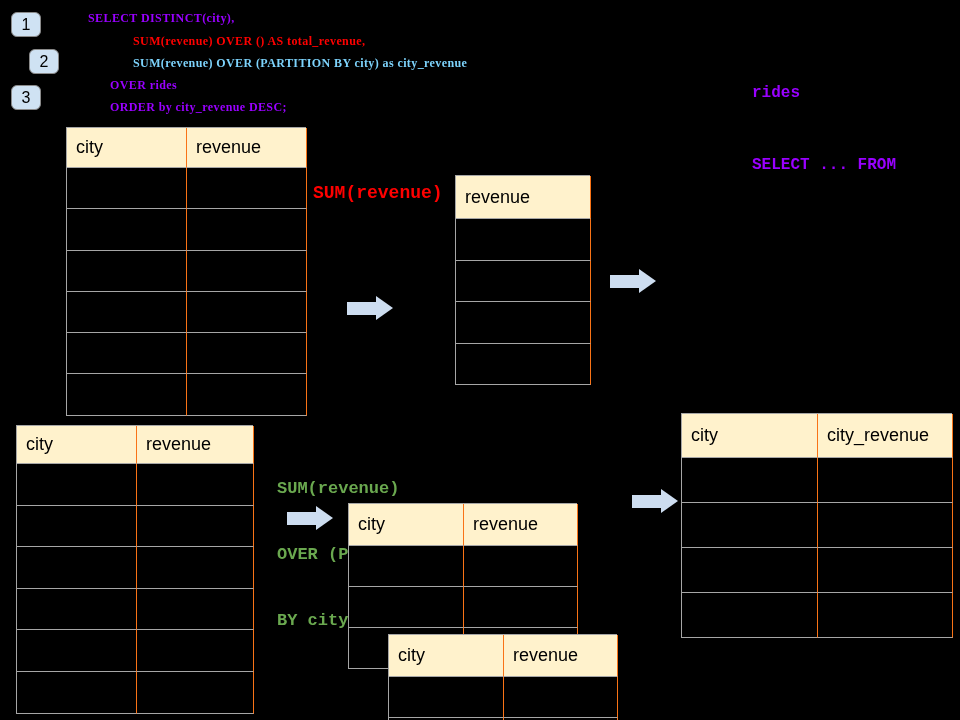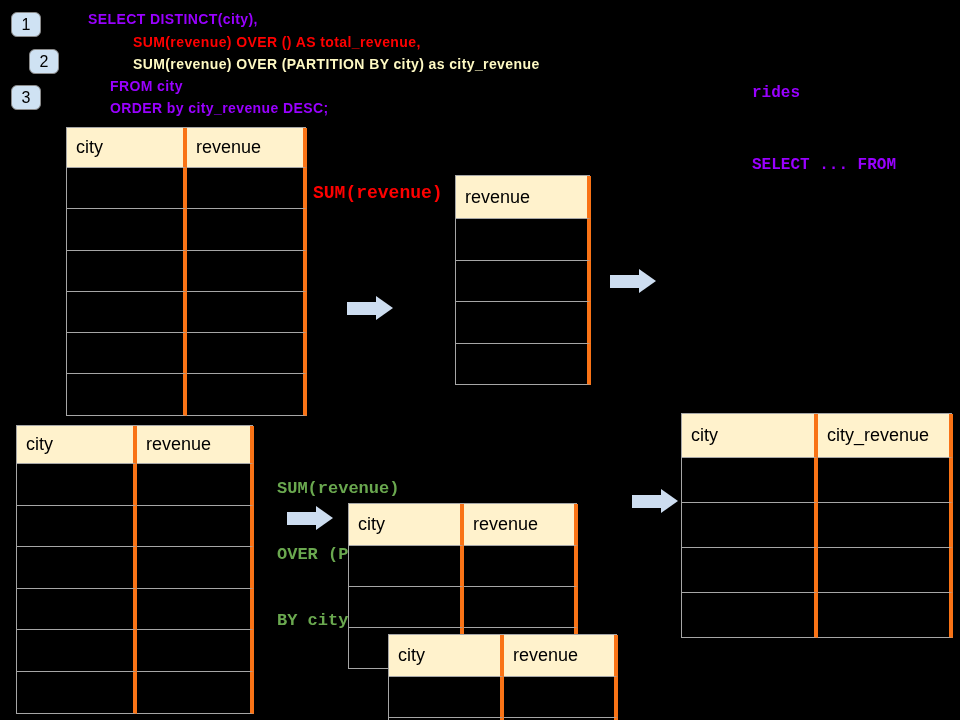--- a/index.html
+++ b/index.html
@@ -8,29 +8,29 @@
     background:#000;
     position:relative;
     overflow:hidden;
     font-family:"Liberation Sans",sans-serif;
   }
   *{box-sizing:border-box;}
 
   
   .codeline{
     position:absolute;
-    font-family:Liberation Sans, sans-serif;
+    font-family:Liberation Serif, serif;
     font-weight:bold;
-    font-size:14px;
+    font-size:12px;
     letter-spacing:0.4px;
     white-space:pre;
   }
   .c-purple{color:#9900ff;}
   .c-red{color:#ff0000;}
-  .c-green{color:#fef9c3;}
+  .c-green{color:#7dd3fc;}
 
   .sidenote{
     position:absolute;
     left:752px;top:33px;width:170px;
     font-family:"Liberation Mono","DejaVu Sans Mono",monospace;
     font-weight:bold;font-size:16px;line-height:24px;
     color:#9900ff;white-space:pre;
   }
 
   
@@ -51,21 +51,21 @@
   .anno-part{left:277px;top:434px;font-size:17px;line-height:22px;color:#6aa84f;}
 
   
   .tbl{
     position:absolute;
     display:grid;
     border-top:1px solid #a6a6a6;
     border-left:1px solid #a6a6a6;
   }
   .cell{
-    border-right:4px solid #f97316;
+    border-right:1px solid #f97316;
     border-bottom:1px solid #a6a6a6;
     background:#000;
   }
   .hd{
     background:#fff2cc;
     color:#000;
     font-size:18px;
     display:flex;align-items:center;
     padding-left:9px;
   }
@@ -85,21 +85,21 @@
 <body>
 
 <div class="badge" style="left:11px;top:12px;">1</div>
 <div class="badge" style="left:29px;top:49px;">2</div>
 <div class="badge" style="left:11px;top:85px;">3</div>
 
 <div>
   <div class="codeline c-purple" style="left:88px;top:11px;">SELECT DISTINCT(city),</div>
   <div class="codeline c-red" style="left:133px;top:34px;text-align:right;">SUM(revenue) OVER () AS total_revenue,</div>
   <div class="codeline c-green" style="left:133px;top:56px;">SUM(revenue) OVER (PARTITION BY city) as city_revenue</div>
-  <div class="codeline c-purple" style="left:110px;top:78px;">FROM city</div>
+  <div class="codeline c-purple" style="left:110px;top:78px;">OVER rides</div>
   <div class="codeline c-purple" style="left:110px;top:100px;">ORDER by city_revenue DESC;</div>
 </div>
 
 <div class="sidenote">
   <div>rides</div>
   <div>SELECT ... FROM</div>
 </div>
 
 <div class="anno anno-total">
   <div>SUM(revenue)</div>

